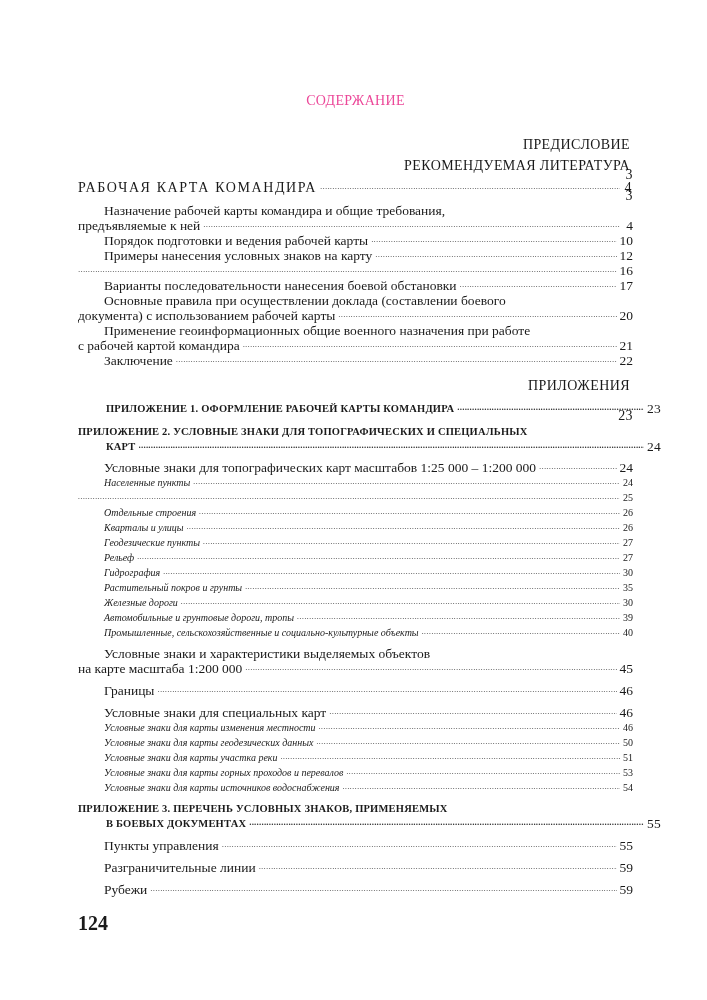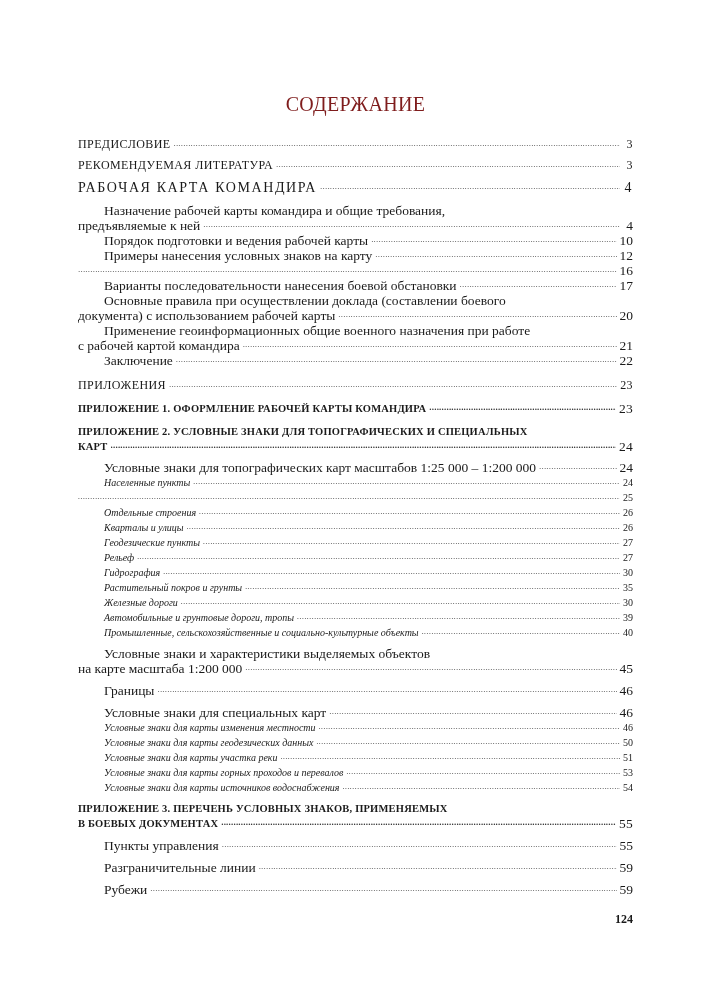--- a/index.html
+++ b/index.html
@@ -5,47 +5,47 @@
     html, body { margin: 0; padding: 0; background: #ffffff; }
     body {
       width: 707px; height: 1000px; position: relative; overflow: hidden;
       font-family: "DejaVu Serif", "Liberation Serif", serif;
       color: #1a1a1a;
     }
     .page { position: absolute; left: 78px; top: 0; width: 555px; }
     .title {
       position: absolute; left: 0; width: 555px; top: 93px;
       text-align: center; font-family: "Liberation Serif", serif;
-      font-size: 20px; letter-spacing: 0.3px; color: #7f1d1d;
+      font-size: 14px; letter-spacing: 0.3px; color: #ec4899;
     }
     .row {
       position: absolute; left: 0; width: 555px;
       font-family: "Liberation Serif", serif; font-size: 13.5px; line-height: 15px;
       display: flex; align-items: flex-end; white-space: nowrap;
     }
     .row .t { flex: 0 0 auto; padding-right: 3px; }
     .row .dots {
       flex: 1 1 auto; overflow: hidden; height: 15px; position: relative;
     }
     .row .dots::after {
       content: "..................................................................................................................................................................................................................................................";
       position: absolute; left: 0; bottom: 1px; font-size: 9px; letter-spacing: 0.2px; color: #333;
     }
     .row .p { flex: 0 0 auto; padding-left: 3px; text-align: right; min-width: 10px; }
-    .l0 { font-size: 12px; letter-spacing: 0.4px; }
+    .l0 { font-size: 14px; letter-spacing: 0.4px; flex-direction: column; }
     .l0w { font-size: 14px; letter-spacing: 1.6px; }
-    .app { font-size: 10.5px; font-weight: bold; letter-spacing: 0.2px; }
+    .app { font-size: 10.5px; font-weight: bold; letter-spacing: 0.2px; margin-left: 28px; }
     .ind .t { padding-left: 26px; }
     .ital { font-style: italic; font-size: 10px; }
     .ital .t { padding-left: 26px; }
     .first { position: absolute; left: 26px; font-family: "Liberation Serif", serif; font-size: 13.5px; line-height: 15px; white-space: nowrap; }
     .firstapp { position: absolute; left: 0; font-family: "Liberation Serif", serif; font-size: 10.5px; font-weight: bold; letter-spacing: 0.2px; line-height: 15px; white-space: nowrap; }
     .pagenum {
-      position: absolute; left: 0; width: 555px; top: 912px; text-align: right;
-      font-family: "Liberation Serif", serif; font-weight: bold; font-size: 12px;
+      position: absolute; left: 0; width: 555px; top: 912px; text-align: left;
+      font-family: "Liberation Serif", serif; font-weight: bold; font-size: 20px;
     }
   </style>
 </head>
 <body>
 
 <div class="page">
   <div class="title">СОДЕРЖАНИЕ</div>
 
   <div class="row l0" style="top:137px">
     <span class="t">ПРЕДИСЛОВИЕ</span>

